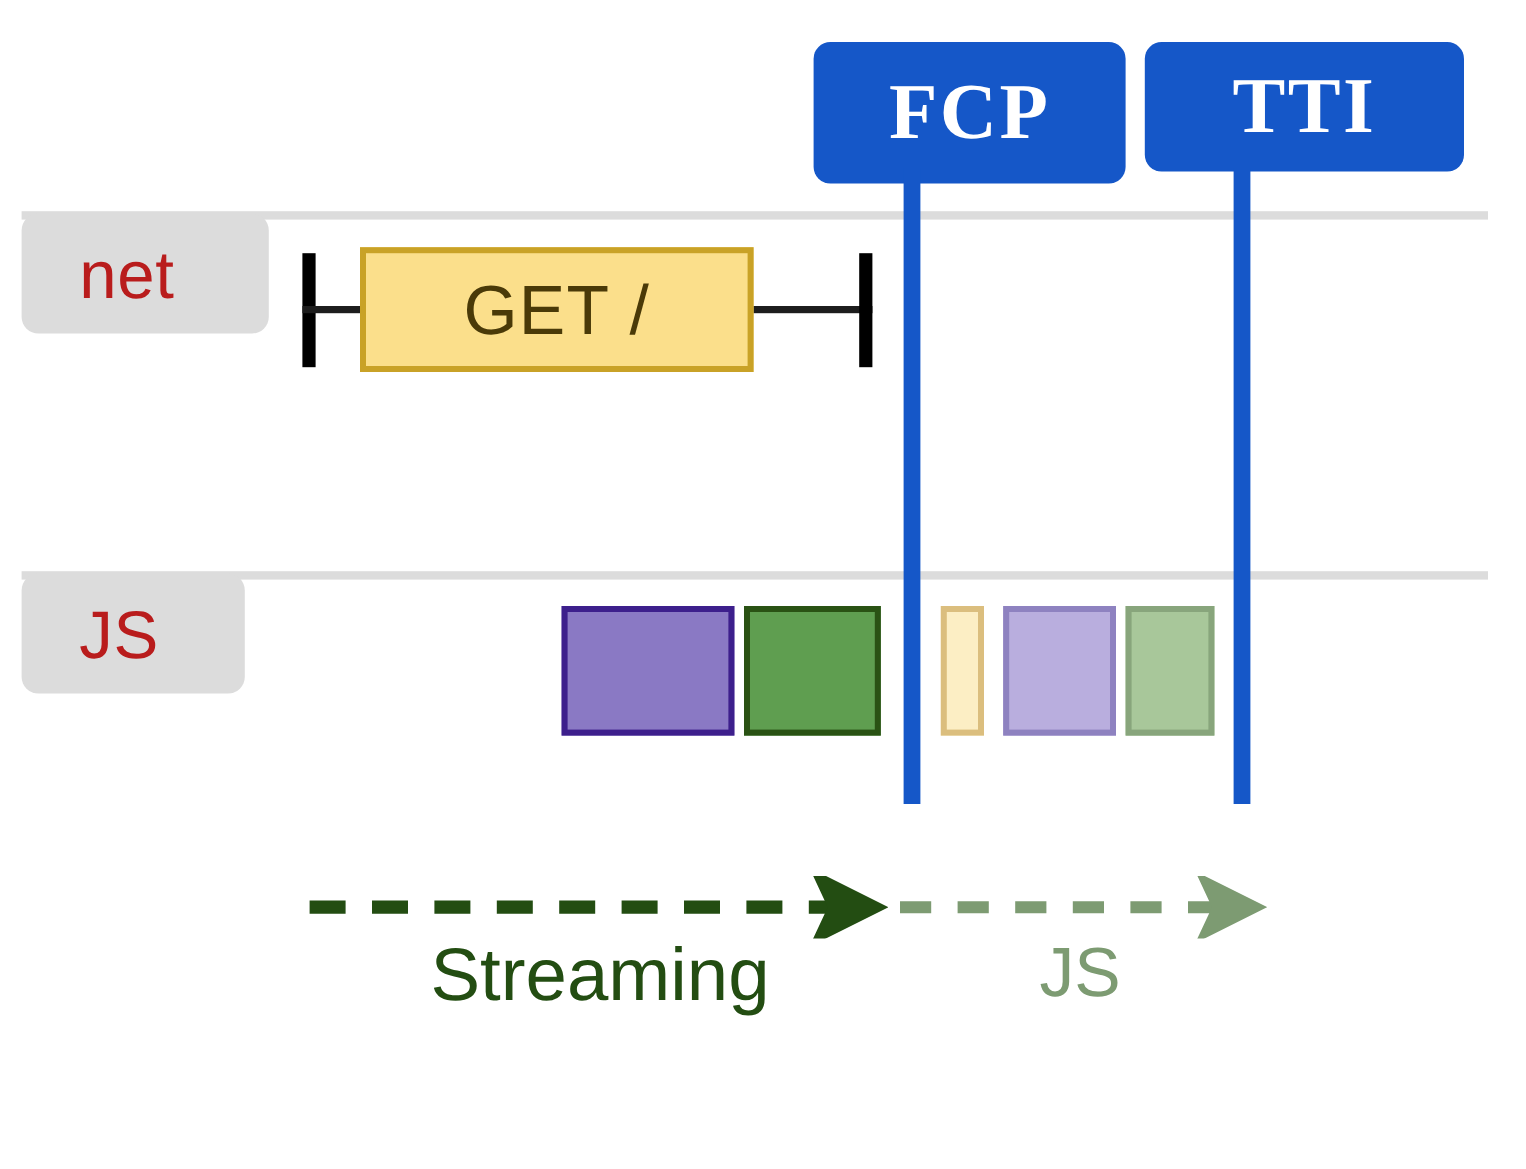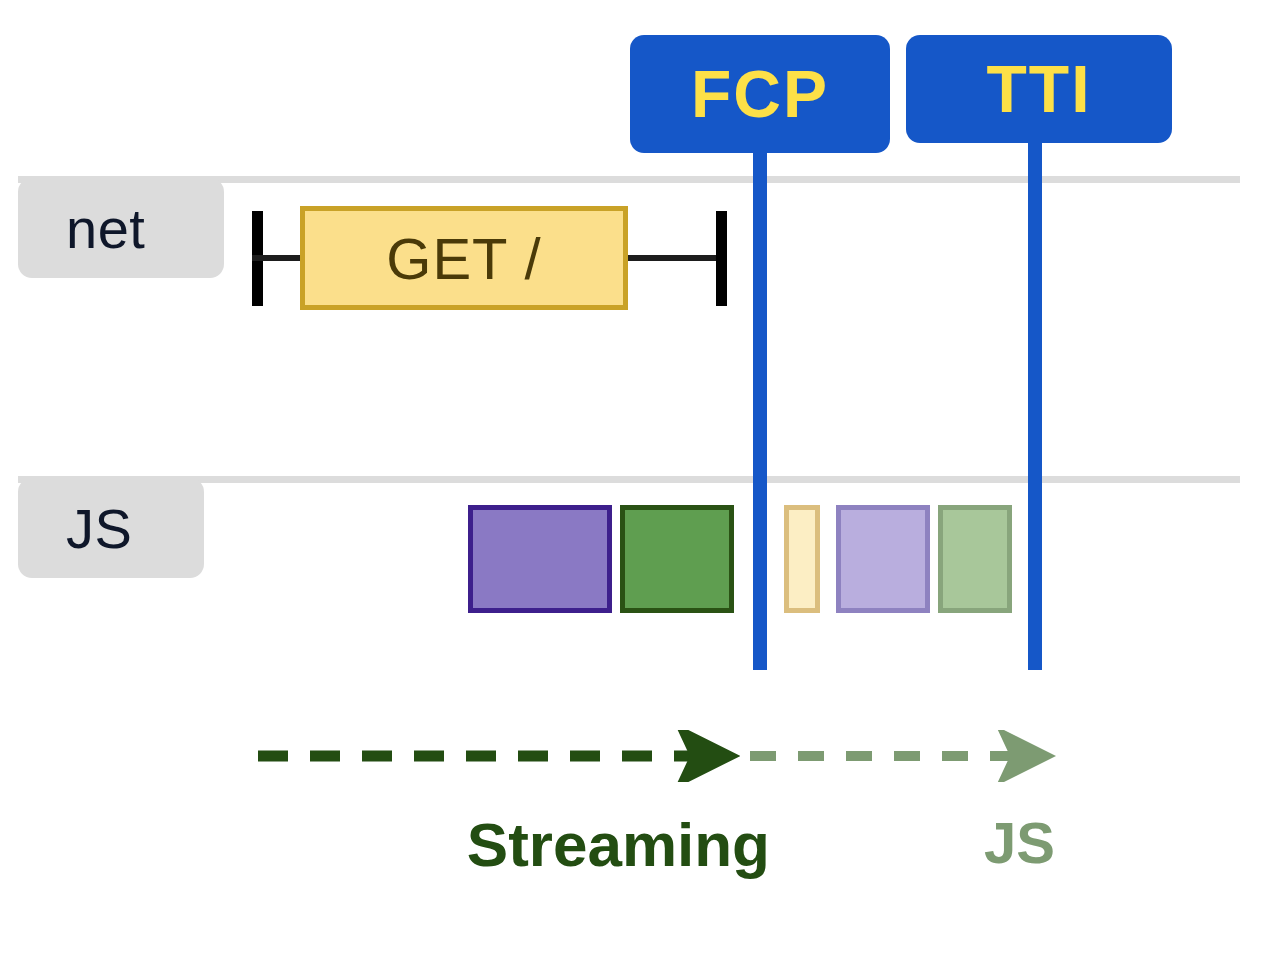--- a/index.html
+++ b/index.html
@@ -31,21 +31,21 @@
   #track-net  { top: 176px; }
   #track-js   { top: 476px; }
 
   
   .row-label {
     position: absolute;
     background: #dcdcdc;
     border-radius: 14px;
     display: flex;
     align-items: center;
-    color: #0f172a;
+    color: #b91c1c;
     font-size: 56px;
     font-weight: 400;
     letter-spacing: 0.5px;
     padding-left: 48px;
     box-sizing: border-box;
   }
   #row-label-net {
     left: 18px;  top: 178px;  width: 206px;  height: 100px;
   }
   #row-label-js {
@@ -89,25 +89,26 @@
   }
 
   
   .marker-badge {
     position: absolute;
     background: #1557c8;
     border-radius: 14px;
     display: flex;
     align-items: center;
     justify-content: center;
-    color: #fde047;
-    font-family: Liberation Sans, sans-serif;
+    color: #ffffff;
+    font-family: Liberation Serif, serif;
     font-weight: 700;
     font-size: 66px;
     letter-spacing: 2px;
+    margin-left: 48px;
   }
   #badge-fcp { left: 630px;  top: 35px; width: 260px; height: 118px; }
   #badge-tti { left: 906px;  top: 35px; width: 266px; height: 108px; }
 
   .marker-line {
     position: absolute;
     width: 14px;
     background: #1557c8;
   }
   #line-fcp { left: 753px;  top: 140px; height: 530px; }
@@ -118,24 +119,23 @@
     position: absolute;
     box-sizing: border-box;
   }
 
   
   .phase-arrow { position: absolute; }
 
   
   .phase-caption {
     position: absolute;
-    text-align: right;
+    text-align: center;
     line-height: 1.06;
-    font-weight: 700;
-    margin-top: 32px;
+    font-weight: 400;
   }
   #caption-streaming {
     left: 230px; top: 780px; width: 540px;
     color: #234d12;
     font-size: 62px;
   }
   #caption-js-optional {
     left: 745px; top: 780px; width: 310px;
     color: #7d9b72;
     font-size: 58px;

